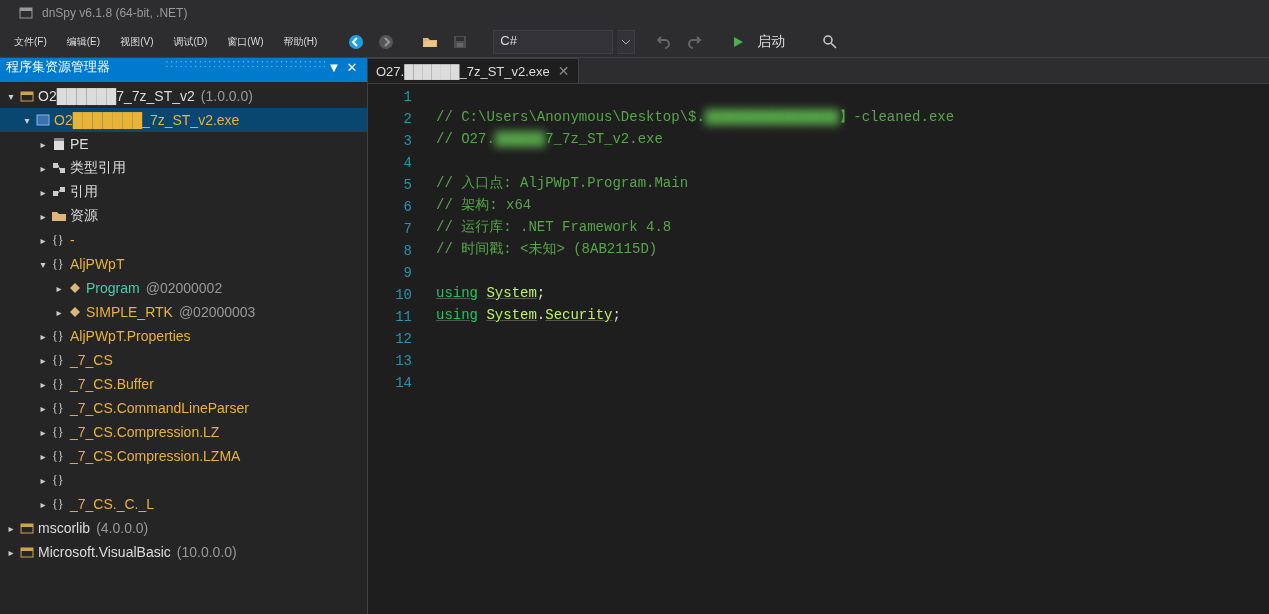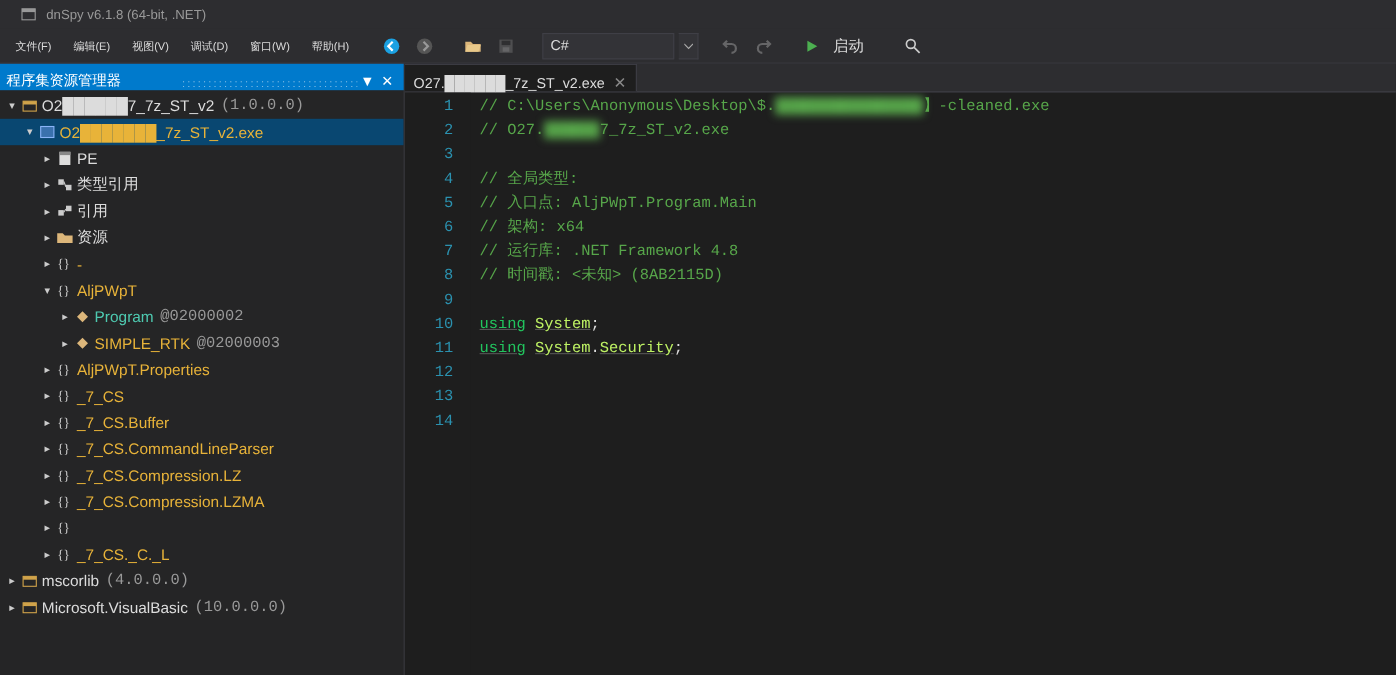--- a/index.html
+++ b/index.html
@@ -81,21 +81,21 @@
   flex-shrink: 0;
   background: #252526;
   border-right: 1px solid #3f3f46;
   display: flex;
   flex-direction: column;
 }
 .panel-header {
   height: 24px;
   background: #007acc;
   display: flex;
-  align-items: flex-end;
+  align-items: flex-start;
   padding: 0 6px;
   color: #fff;
   font-size: 13px;
 }
 .panel-header .title { flex: 1; }
 .panel-header .dots { color: rgba(255,255,255,0.5); font-size: 10px; letter-spacing: 2px; flex: 1; overflow: hidden; white-space: nowrap; }
 .panel-header .pin, .panel-header .close { width: 18px; height: 18px; display: flex; align-items: center; justify-content: center; cursor: pointer; }
 
 .tree {
   flex: 1;
@@ -112,21 +112,21 @@
   overflow: hidden;
 }
 .tree-row.selected { background: #094771; }
 .tree-indent { display: inline-block; width: 16px; flex-shrink: 0; }
 .tree-chev { width: 14px; flex-shrink: 0; color: #cccccc; font-size: 10px; display: flex; align-items: center; justify-content: center; }
 .tree-icon { width: 18px; flex-shrink: 0; display: flex; align-items: center; justify-content: center; margin-right: 2px; }
 .tree-label { font-size: 14px; }
 .tree-label.orange { color: #e8b339; }
 .tree-label.green { color: #4ec9b0; }
 .tree-label.white { color: #dcdcdc; }
-.tree-suffix { color: #999; margin-left: 6px; font-size: 14px; font-family: Liberation Mono, monospace; }
+.tree-suffix { color: #999; margin-left: 6px; font-size: 14px; }
 
 
 .editor-area {
   flex: 1;
   display: flex;
   flex-direction: column;
   background: #1e1e1e;
 }
 .editor-tabs {
   height: 26px;
@@ -135,21 +135,21 @@
   align-items: flex-end;
   border-bottom: 1px solid #3f3f46;
 }
 .editor-tab {
   height: 25px;
   background: #1e1e1e;
   border-top: 1px solid #3f3f46;
   border-right: 1px solid #3f3f46;
   padding: 0 8px;
   display: flex;
-  align-items: flex-end;
+  align-items: center;
   font-size: 13px;
   color: #dcdcdc;
   cursor: pointer;
 }
 .editor-tab .tab-close { margin-left: 8px; color: #888; font-size: 14px; }
 
 .code {
   flex: 1;
   display: flex;
   font-family: Consolas, "Courier New", monospace;
@@ -166,20 +166,21 @@
   padding-top: 2px;
   background: #1e1e1e;
 }
 .gutter div { height: 22px; }
 .code-body {
   flex: 1;
   padding-top: 2px;
   padding-left: 8px;
   color: #dcdcdc;
   position: relative;
+  margin-top: 20px;
 }
 .code-line { height: 22px; white-space: pre; }
 .c-comment { color: #57a64a; }
 .c-keyword { color: #22c55e; text-align: right; }
 .c-type { color: #bef264; }
 .underline { text-decoration: underline; text-decoration-color: #555; }
 .blurred { filter: blur(4px); display: inline-block; }
 
 svg { display: block; }
 </style>
@@ -528,21 +529,20 @@
           <div>10</div>
           <div>11</div>
           <div>12</div>
           <div>13</div>
           <div>14</div>
         </div>
       <div class="code-body" id="codebody">
           <div class="code-line"><span class="c-comment">// C:\Users\Anonymous\Desktop\$.</span><span class="c-comment blurred">████████████████</span><span class="c-comment">】-cleaned.exe</span></div>
           <div class="code-line"><span class="c-comment">// O27.</span><span class="c-comment blurred">██████</span><span class="c-comment">7_7z_ST_v2.exe</span></div>
           <div class="code-line">&nbsp;</div>
-          <div class="code-line"><span class="c-comment">// 全局类型: <module></module></span></div>
           <div class="code-line"><span class="c-comment">// 入口点: AljPWpT.Program.Main</span></div>
           <div class="code-line"><span class="c-comment">// 架构: x64</span></div>
           <div class="code-line"><span class="c-comment">// 运行库: .NET Framework 4.8</span></div>
           <div class="code-line"><span class="c-comment">// 时间戳: &lt;未知&gt; (8AB2115D)</span></div>
           <div class="code-line">&nbsp;</div>
           <div class="code-line"><span class="c-keyword underline">using</span> <span class="c-type underline">System</span>;</div>
           <div class="code-line"><span class="c-keyword underline">using</span> <span class="c-type underline">System</span>.<span class="c-type underline">Security</span>;</div>
           <div class="code-line">&nbsp;</div>
           <div class="code-line">&nbsp;</div>
         </div>

